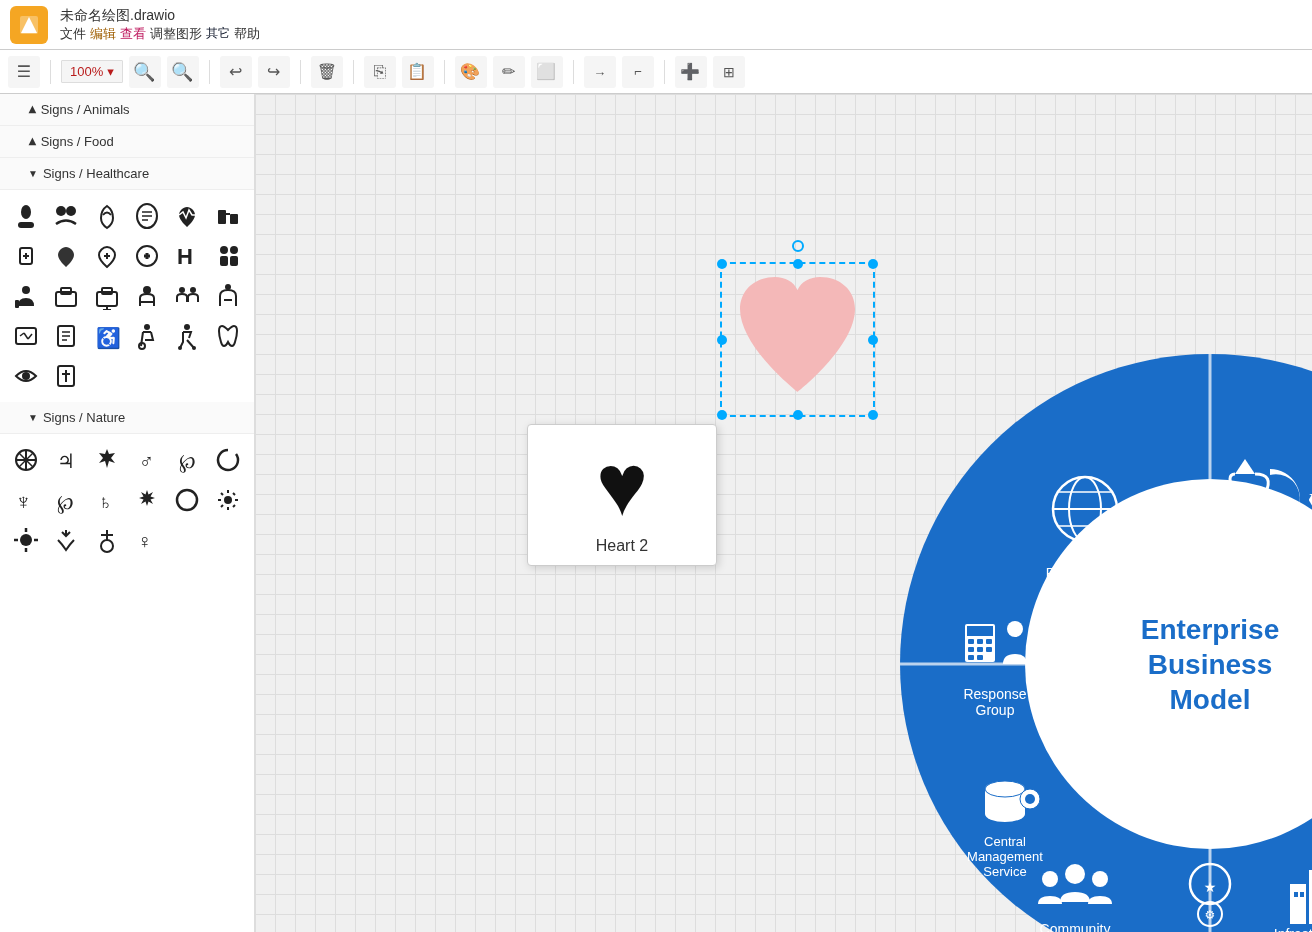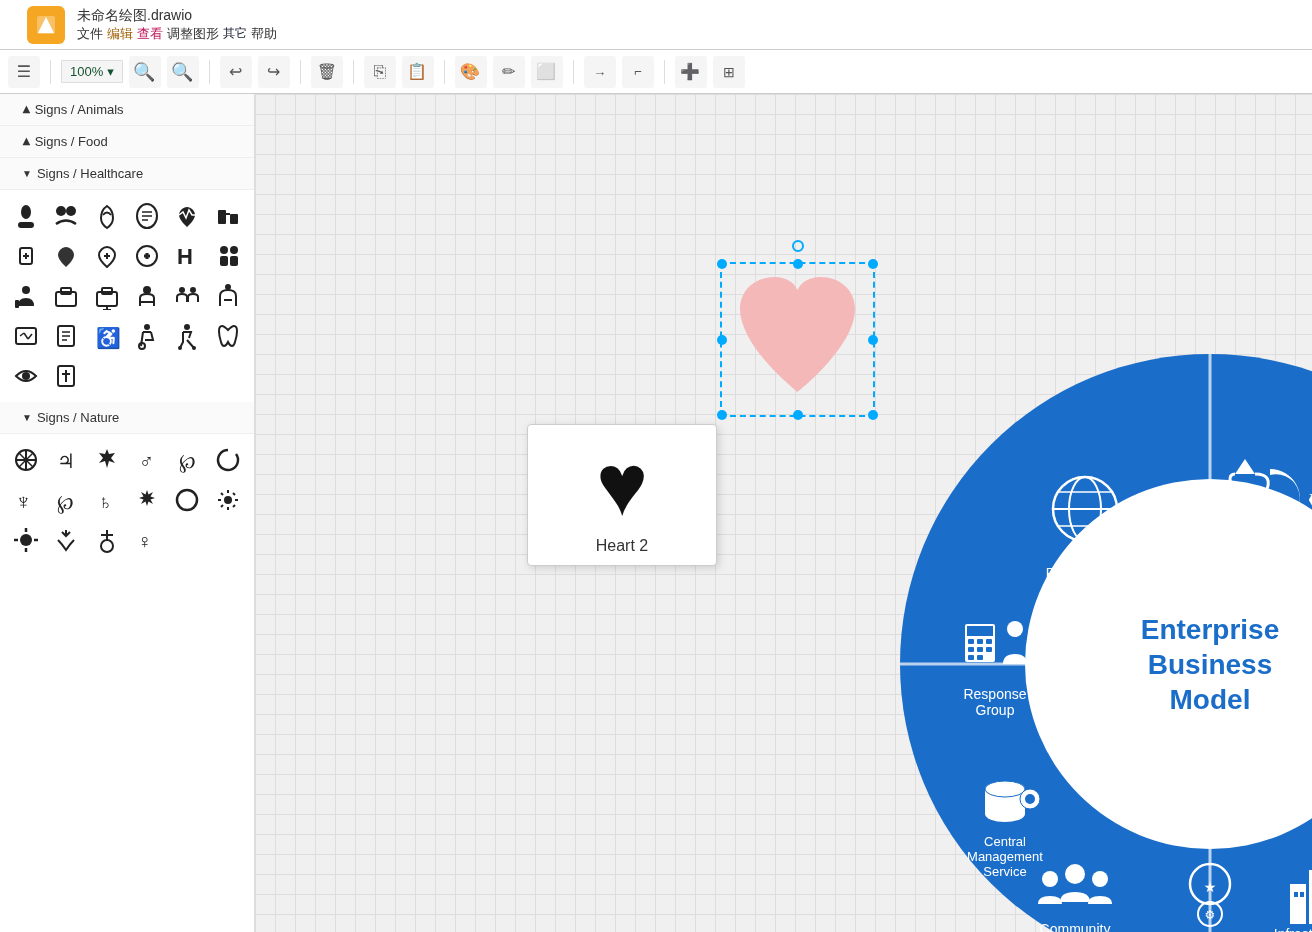--- a/index.html
+++ b/index.html
@@ -5,21 +5,21 @@
     * { box-sizing: border-box; margin: 0; padding: 0; }
     body { font-family: 'Microsoft YaHei', Arial, sans-serif; background: #f0f0f0; width: 1312px; height: 932px; overflow: hidden; }
 
     
     #titlebar {
       display: flex;
       align-items: center;
       background: #fff;
       height: 50px;
       border-bottom: 1px solid #ccc;
-      padding: 0 27px;
+      padding: 0 10px;
       gap: 12px;
     }
     #app-logo {
       width: 38px; height: 38px;
       background: #f5a623;
       border-radius: 6px;
       display: flex; align-items: center; justify-content: center;
       color: white; font-size: 20px; font-weight: bold;
     }
     #menu-bar {
@@ -49,42 +49,42 @@
     .toolbar-btn {
       width: 32px; height: 32px;
       display: flex; align-items: center; justify-content: center;
       cursor: pointer; border-radius: 3px; font-size: 16px;
       border: 1px solid transparent;
       background: #f5f5f5;
       color: #555;
     }
     .toolbar-sep { width: 1px; height: 24px; background: #ddd; margin: 0 4px; }
     #zoom-control {
-      display: flex; align-items: center; gap: 4px; font-size: 13px; color: #14532d;
+      display: flex; align-items: center; gap: 4px; font-size: 13px; color: #b91c1c;
       background: #f5f5f5; border: 1px solid #ddd; border-radius: 1px; padding: 3px 8px;
       cursor: pointer;
     }
 
     
     #main {
       display: flex;
       height: calc(932px - 94px);
     }
 
     
     #sidebar {
       width: 255px;
       background: #fff;
       border-right: 1px solid #ddd;
       overflow-y: auto;
       flex-shrink: 0;
     }
     .sidebar-section-header {
       display: flex; align-items: center;
-      padding: 8px 22px;
+      padding: 8px 28px;
       font-size: 13px; color: #333;
       cursor: pointer;
       border-bottom: 1px solid #eee;
       background: #fafafa;
       user-select: none;
     }
     .sidebar-section-header .arrow { margin-right: 5px; font-size: 10px; }
     .sidebar-section-collapsed .arrow { transform: rotate(-90deg); }
     .sidebar-icons-grid {
       display: grid;

